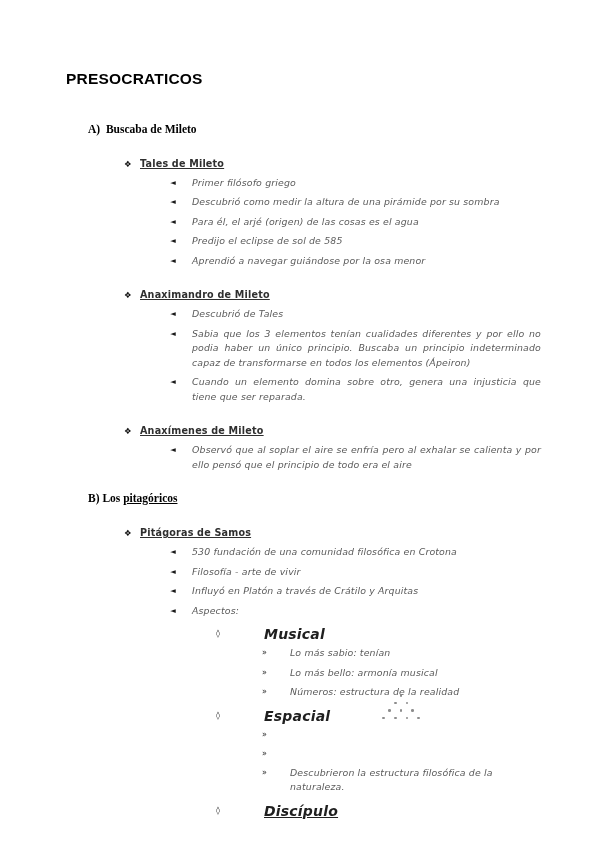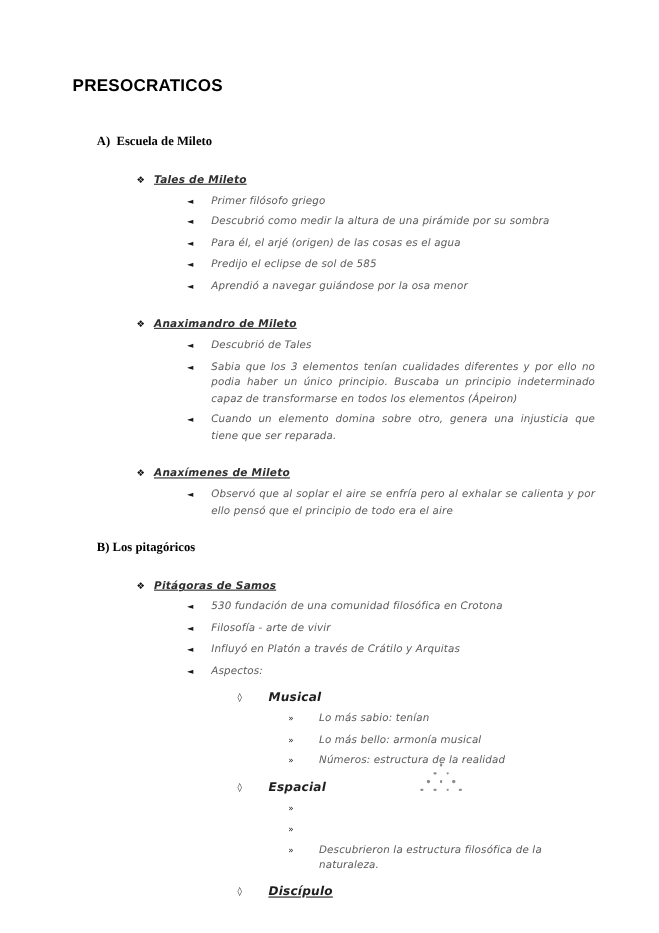--- a/index.html
+++ b/index.html
@@ -42,21 +42,21 @@
 
   
   .section-heading {
     font-family: "Liberation Serif", "DejaVu Serif", serif;
     font-weight: bold;
     font-size: 11.5px;
     margin: 0 0 0 22px;
     line-height: 1.2;
     white-space: pre;
   }
-  .section-heading .u { }
+  .section-heading .u { text-decoration: underline; }
 
   .section-block { margin-bottom: 0; }
 
   
   .hand {
     font-family: "DejaVu Sans", "Liberation Sans", sans-serif;
     font-style: italic;
     color: #5a5a5a;
     font-size: 9.4px;
     letter-spacing: 0.15px;
@@ -73,21 +73,20 @@
     font-family: "DejaVu Sans", sans-serif;
     font-size: 8.5px;
     color: #111;
     width: 16px;
     flex: 0 0 16px;
     line-height: 14px;
     font-style: normal;
   }
   .topic-label {
     font-family: "DejaVu Sans", "Liberation Sans", sans-serif;
-    font-style: italic;
     font-weight: bold;
     font-size: 9.6px;
     color: #2f2f2f;
     text-decoration: underline;
     line-height: 14px;
     letter-spacing: 0.2px;
   }
 
   
   .bullets {
@@ -132,24 +131,25 @@
     font-family: "DejaVu Sans", sans-serif;
     font-style: normal;
     font-size: 8px;
     color: #1a1a1a;
     line-height: 14px;
   }
   .sub-topic-label {
     font-family: "DejaVu Sans", "Liberation Sans", sans-serif;
     font-style: italic;
     font-weight: bold;
-    font-size: 11px;
+    font-size: 14px;
     color: #1f1f1f;
     line-height: 14px;
     letter-spacing: 0.2px;
+    margin-left: 20px;
   }
   .sub-topic-label.underline { text-decoration: underline; }
 
   
   .sub-bullet {
     display: flex;
     align-items: flex-start;
     margin-left: 196px;
     margin-top: 5px;
   }
@@ -190,21 +190,21 @@
 </style>
 </head>
 <body>
 
 <div class="page">
   <div class="content">
 
     <h1 class="doc-title">PRESOCRATICOS</h1>
 
     <div class="section-block">
-      <div class="section-heading">A)  Escuela de Mileto</div>
+      <div class="section-heading">A)  Buscaba de Mileto</div>
 
       <div class="topic">
         <span class="topic-marker">❖</span>
         <span class="topic-label">Tales de Mileto</span>
       </div>
       <div class="bullets">
         <div class="bullet">
           <span class="bullet-marker">◄</span>
           <span class="bullet-text hand">Primer filósofo griego</span>
         </div>

